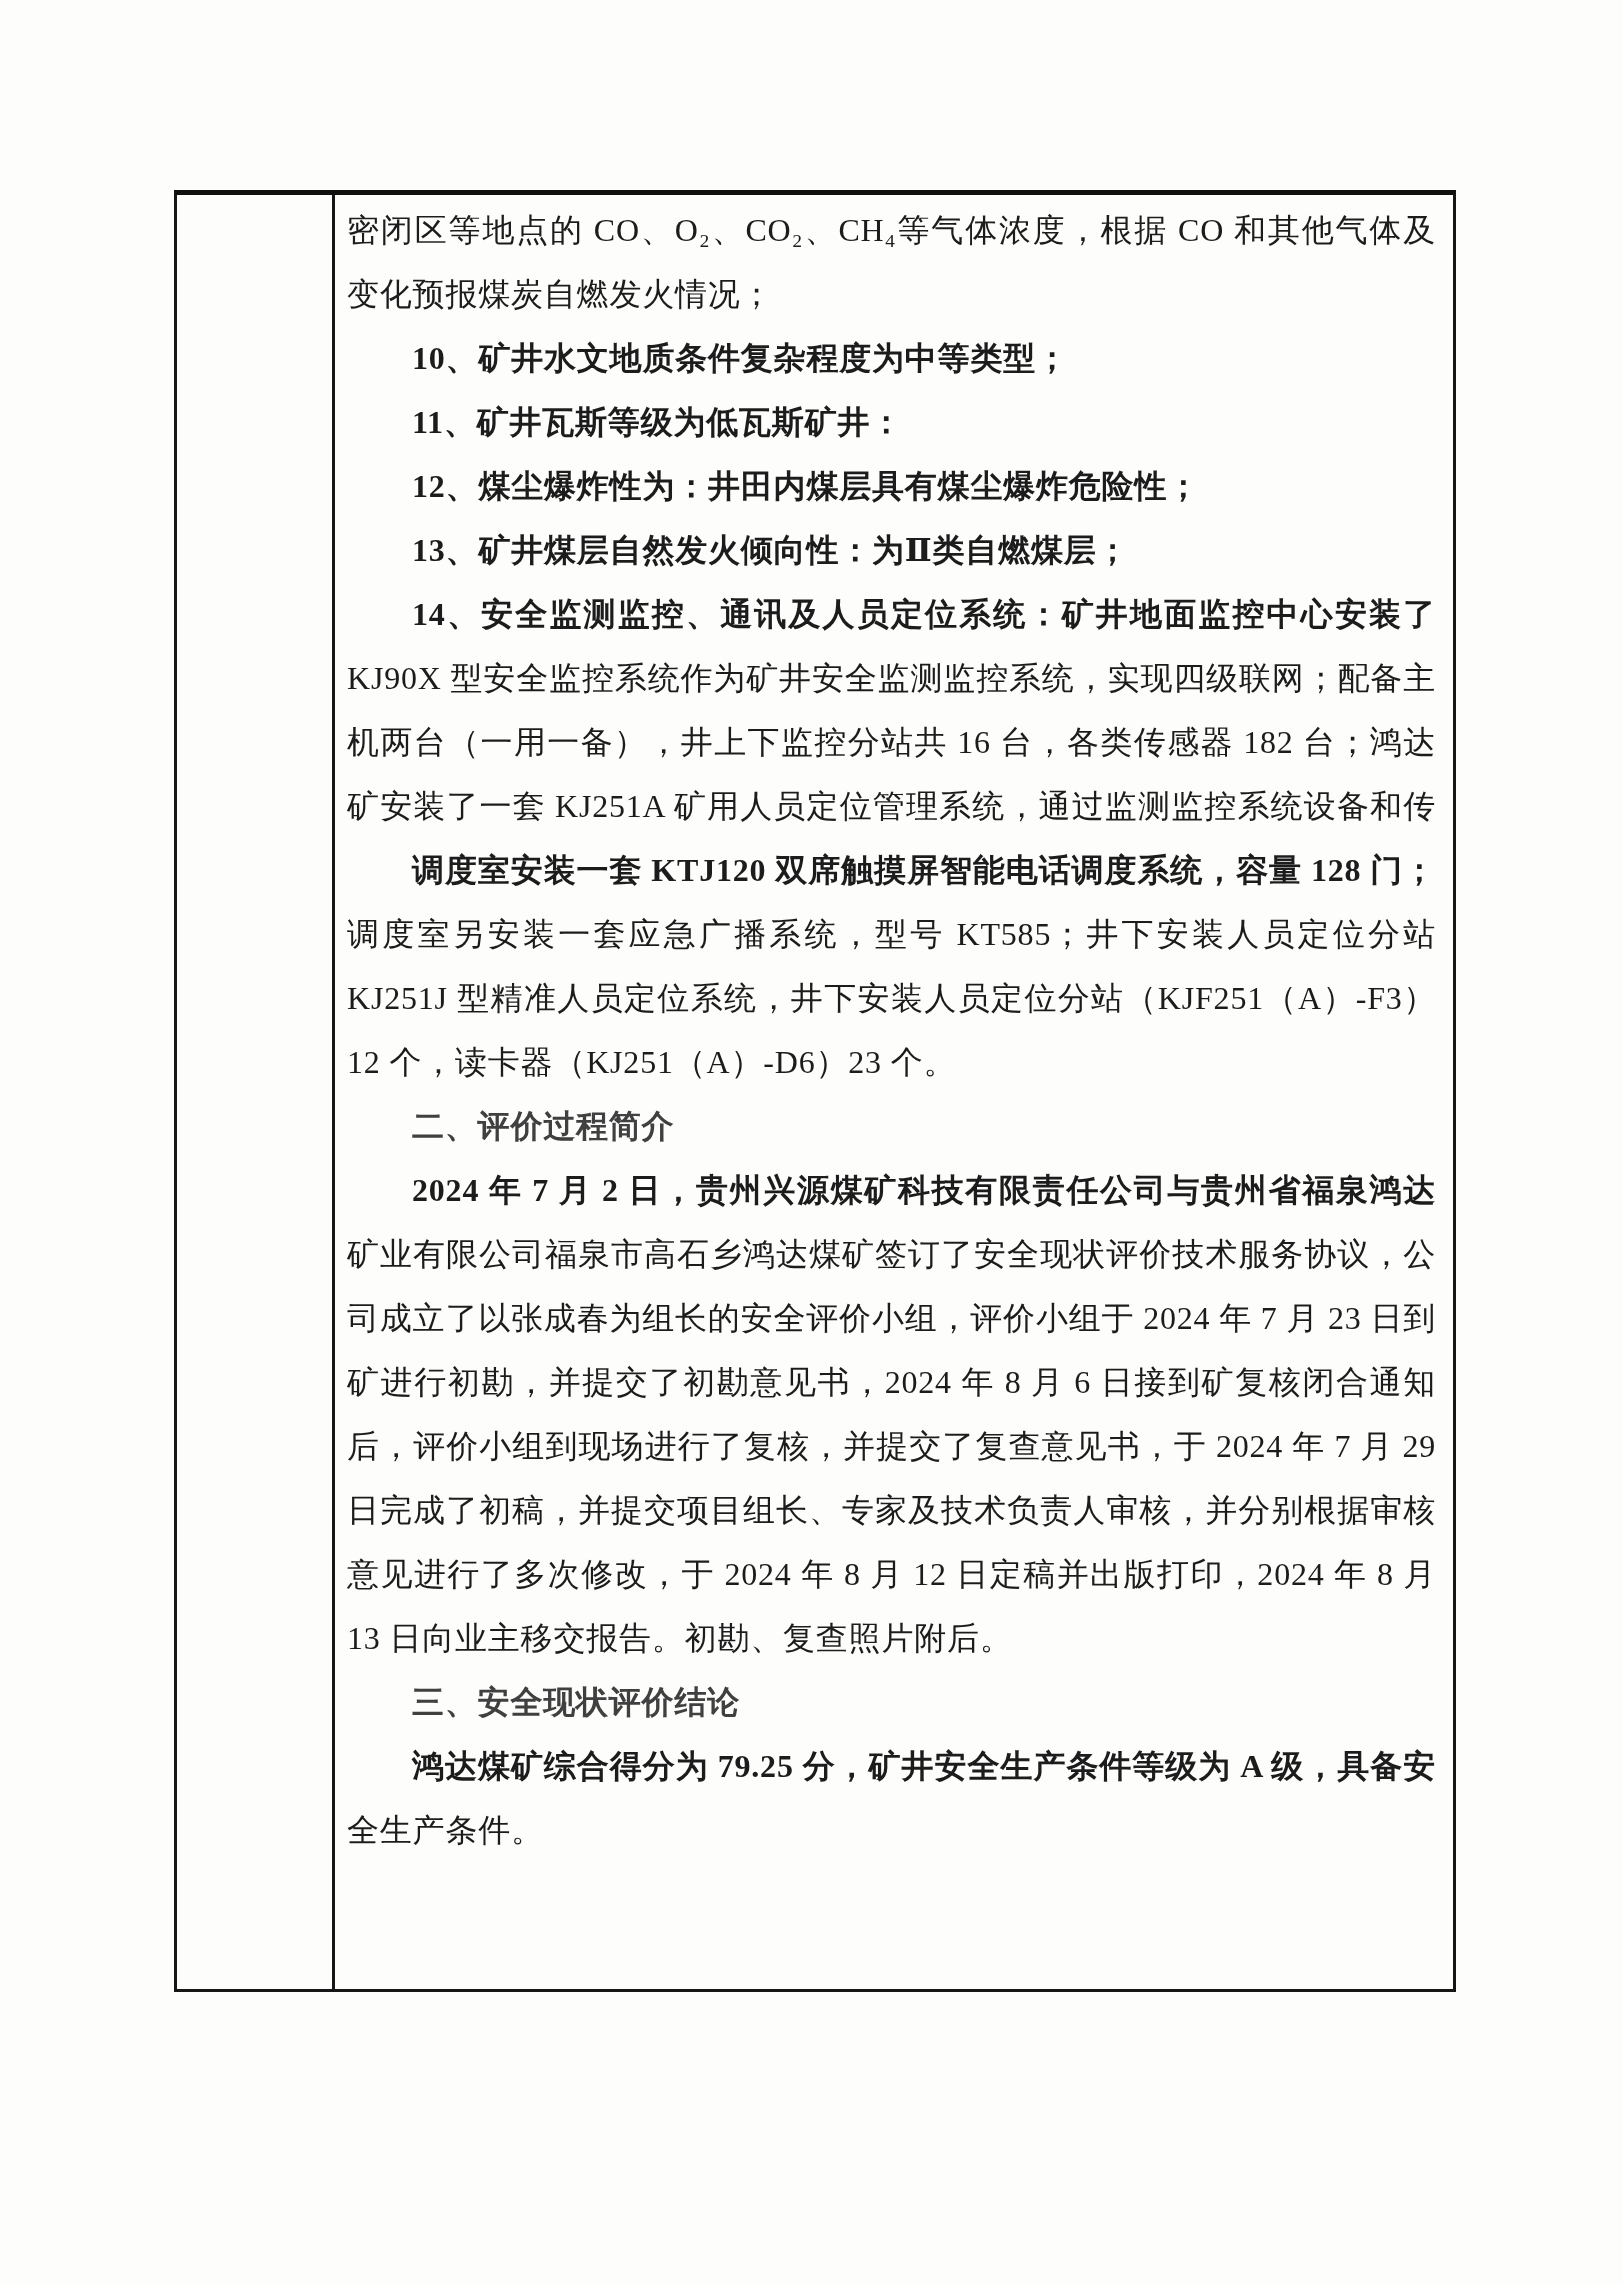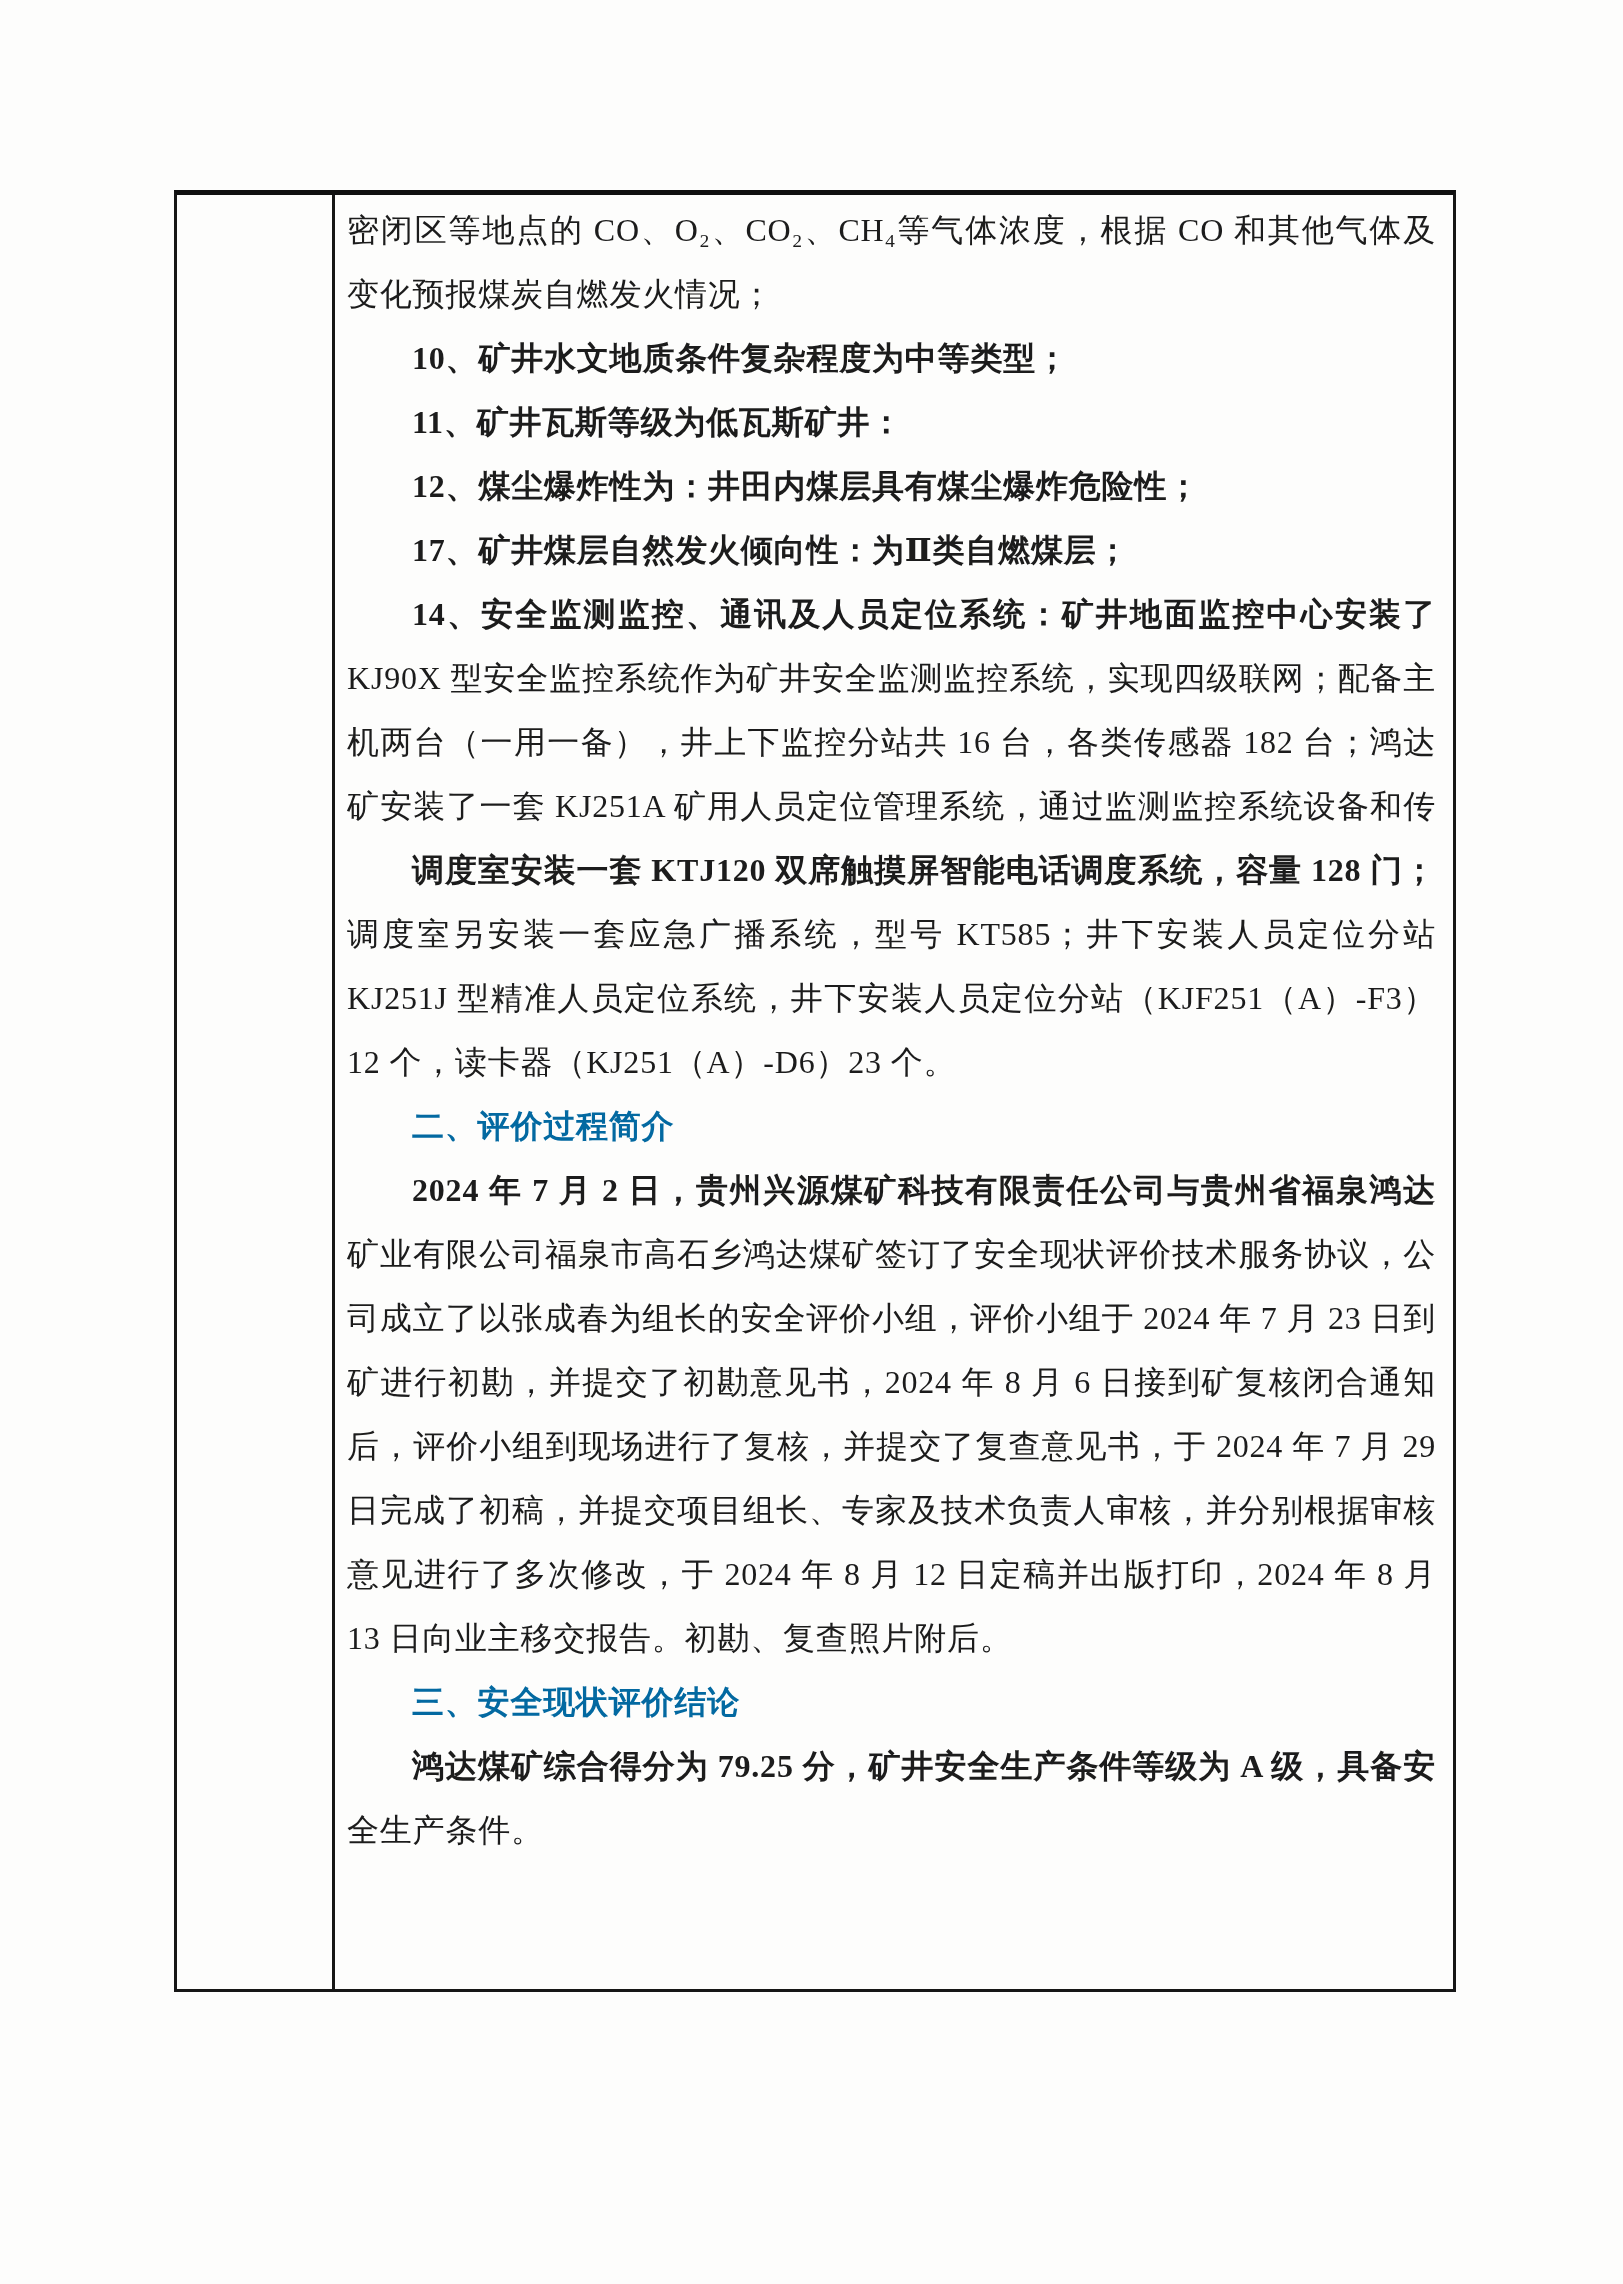--- a/index.html
+++ b/index.html
@@ -56,21 +56,21 @@
     white-space: normal;
     overflow: hidden;
     color: #1c1c1c;
   }
   .line.indent {
     padding-left: 65px;
     font-weight: bold;
   }
   .line.heading {
     font-weight: bold;
-    color: #0369a1;
+    color: #404040;
   }
   .line.fill {
     text-align: justify;
     text-align-last: justify;
   }
   sub, .line {
     
   }
 </style>
 </head>
@@ -79,21 +79,21 @@
 <div class="scan-page">
   <div class="doc-table">
     <div class="left-col"></div>
     <div class="right-col">
       <div>
           <div class="line fill">密闭区等地点的 CO、O₂、CO₂、CH₄等气体浓度，根据 CO 和其他气体及温度的</div>
           <div class="line">变化预报煤炭自燃发火情况；</div>
           <div class="line indent">10、矿井水文地质条件复杂程度为中等类型；</div>
           <div class="line indent">11、矿井瓦斯等级为低瓦斯矿井：</div>
           <div class="line indent">12、煤尘爆炸性为：井田内煤层具有煤尘爆炸危险性；</div>
-          <div class="line indent">17、矿井煤层自然发火倾向性：为Ⅱ类自燃煤层；</div>
+          <div class="line indent">13、矿井煤层自然发火倾向性：为Ⅱ类自燃煤层；</div>
           <div class="line indent fill">14、安全监测监控、通讯及人员定位系统：矿井地面监控中心安装了</div>
           <div class="line fill">KJ90X 型安全监控系统作为矿井安全监测监控系统，实现四级联网；配备主</div>
           <div class="line fill">机两台（一用一备），井上下监控分站共 16 台，各类传感器 182 台；鸿达煤</div>
           <div class="line fill">矿安装了一套 KJ251A 矿用人员定位管理系统，通过监测监控系统设备和传</div>
           <div class="line indent fill">调度室安装一套 KTJ120 双席触摸屏智能电话调度系统，容量 128 门；</div>
           <div class="line fill">调度室另安装一套应急广播系统，型号 KT585；井下安装人员定位分站</div>
           <div class="line fill">KJ251J 型精准人员定位系统，井下安装人员定位分站（KJF251（A）-F3）</div>
           <div class="line">12 个，读卡器（KJ251（A）-D6）23 个。</div>
           <div class="line indent heading">二、评价过程简介</div>
           <div class="line indent fill">2024 年 7 月 2 日，贵州兴源煤矿科技有限责任公司与贵州省福泉鸿达</div>

